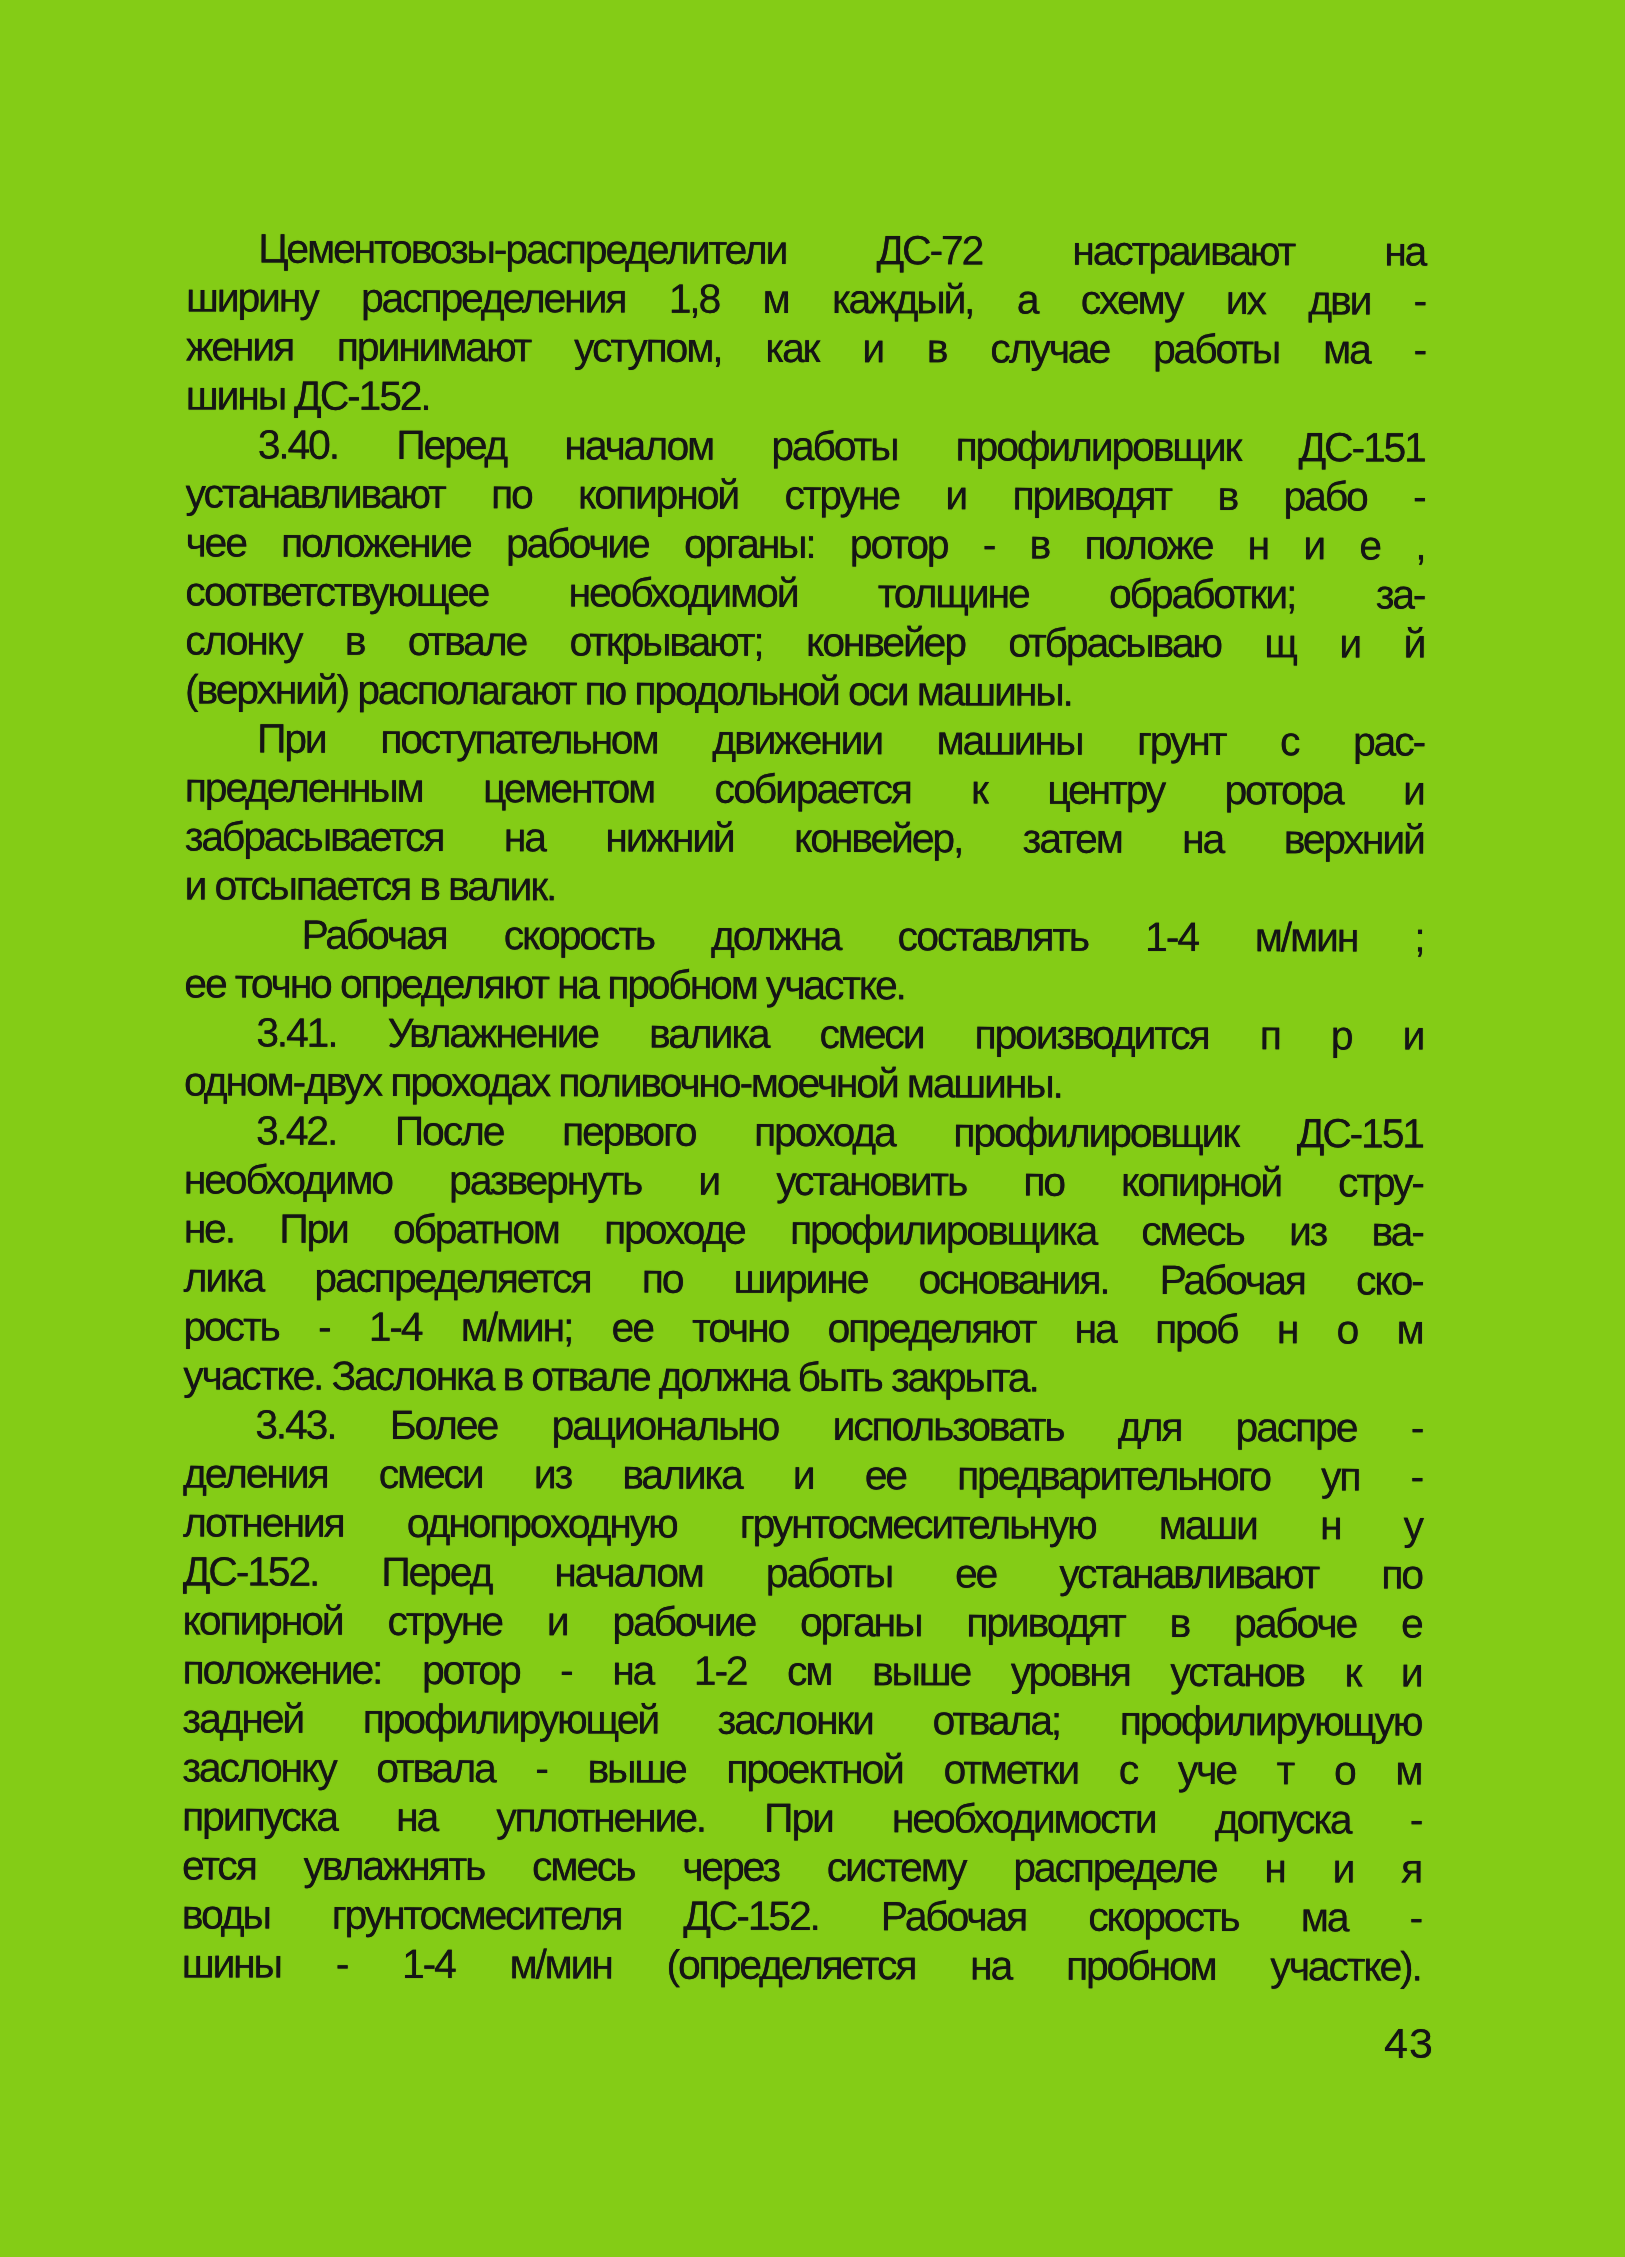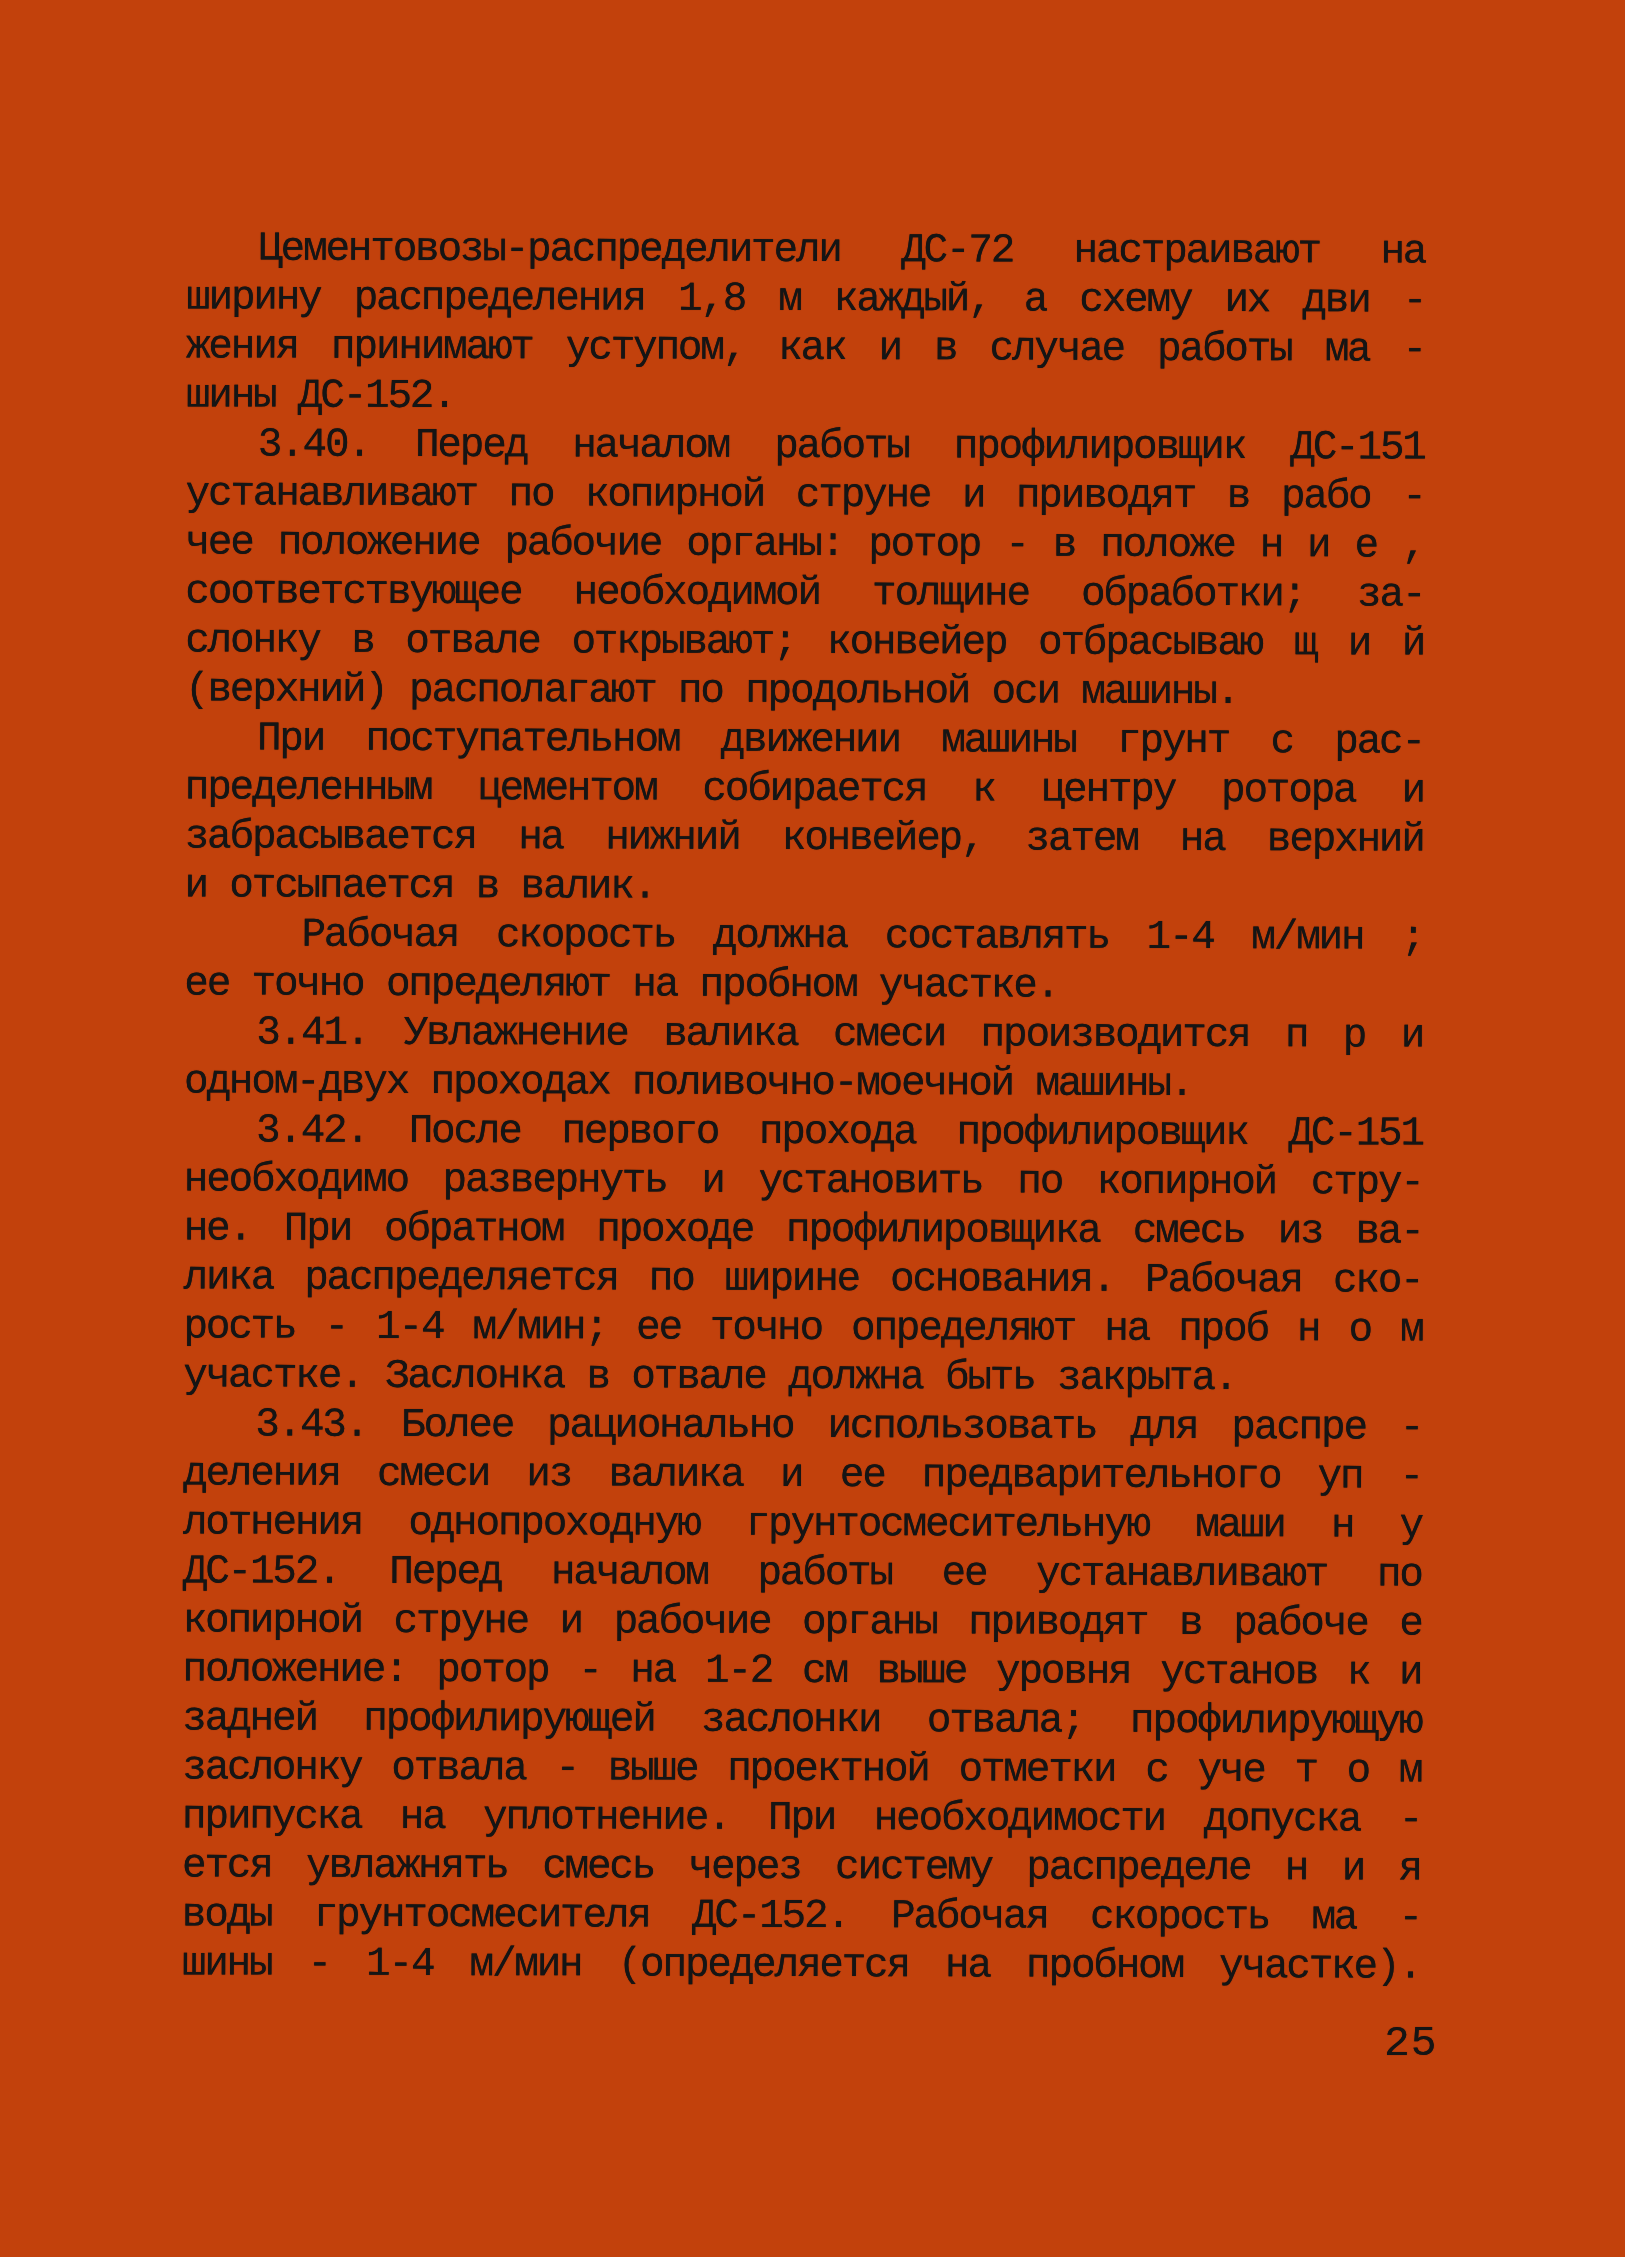--- a/index.html
+++ b/index.html
@@ -4,23 +4,23 @@
 <style>
   html, body {
     margin: 0;
     padding: 0;
     background: #ffffff;
   }
   .page {
     position: relative;
     width: 1626px;
     height: 2258px;
-    background: #c2410c;
+    background: #84cc16;
     overflow: hidden;
-    font-family: Liberation Mono, monospace;
+    font-family: Liberation Sans, sans-serif;
     color: #151515;
   }
   .text-block {
     position: absolute;
     left: 184px;
     top: 226px;
     width: 1239px;
     font-size: 41px;
     line-height: 49px;
     letter-spacing: -2.2px;
@@ -109,16 +109,16 @@
       <div class="ln">задней профилирующей заслонки отвала; профилирующую</div>
       <div class="ln">заслонку отвала - выше проектной отметки с уче т о м</div>
       <div class="ln">припуска на уплотнение. При необходимости допуска -</div>
       <div class="ln">ется увлажнять смесь через систему распределе н и я</div>
       <div class="ln">воды грунтосмесителя ДС-152. Рабочая скорость  ма -</div>
       <div class="ln">шины - 1-4 м/мин (определяется на пробном участке).</div>
     </div>
 
   </div>
 
-  <div class="page-number">25</div>
+  <div class="page-number">43</div>
 
 </div>
 
 
 </body></html>

